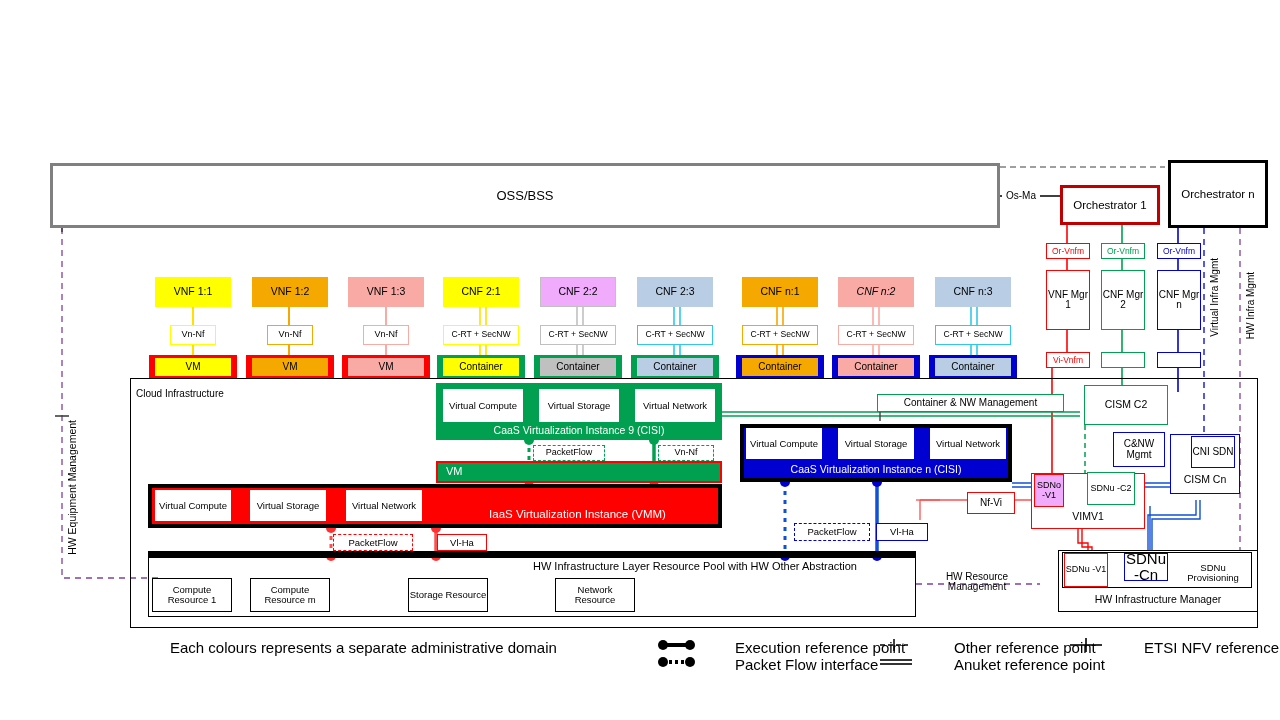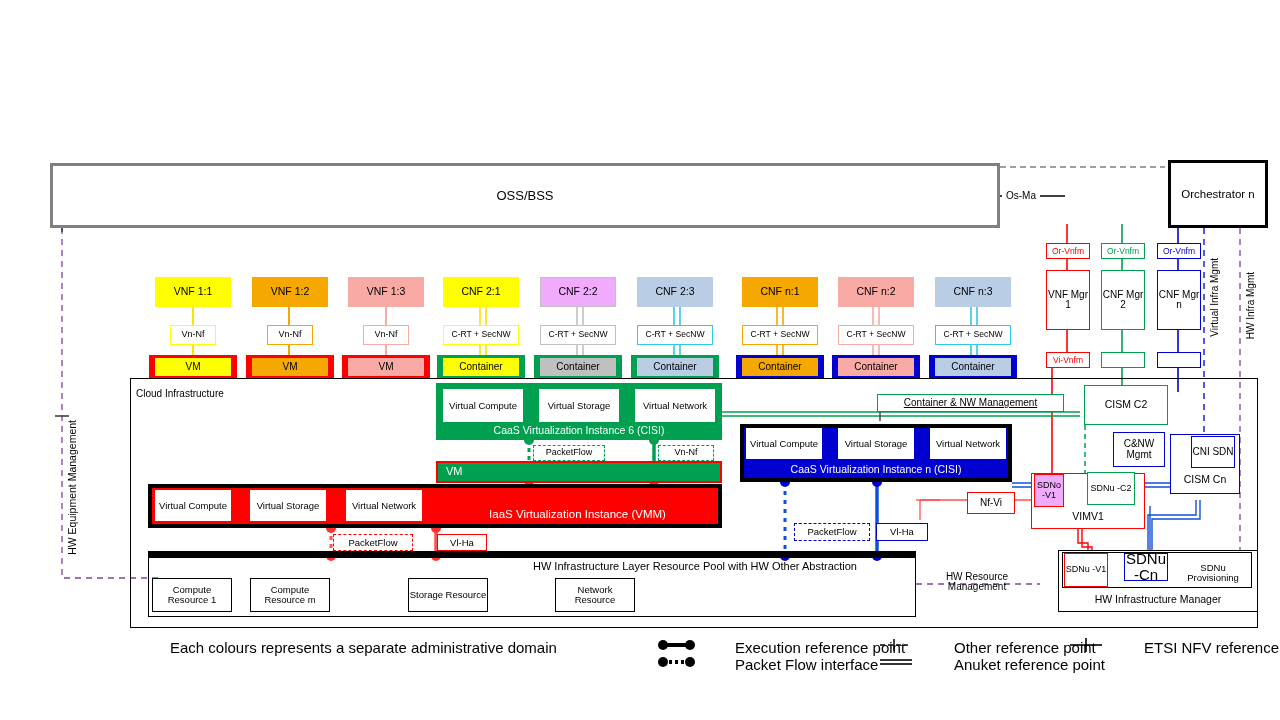--- a/index.html
+++ b/index.html
@@ -177,20 +177,23 @@
     <line x1="1086" y1="638" x2="1086" y2="652" stroke="#000" stroke-width="1.6"></line>
   </svg>
 
   <div class="box" style="left:50px;top:163px;width:950px;height:65px;border:3px solid #808080;background:#fff;font-size:13px;">
     <span>OSS/BSS</span>
   </div>
   <div class="lbl" style="left:1002px;top:187px;width:38px;height:16px;font-size:10px;">
     <span>Os-Ma</span>
   </div>
 
+  <div class="box" style="left:1060px;top:185px;width:100px;height:40px;border:3px solid #c00000;background:#fff;font-size:11.5px;">
+    <span>Orchestrator 1</span>
+  </div>
   <div class="box" style="left:1168px;top:160px;width:100px;height:68px;border:3px solid #000;background:#fff;font-size:11.5px;">
     <span>Orchestrator n</span>
   </div>
 
   <div class="box" style="left:1046px;top:243px;width:44px;height:16px;border:1.4px solid #ff0000;background:#fff;font-size:8.5px;color:#ff0000;">
     <span>Or-Vnfm</span>
   </div>
   <div class="box" style="left:1101px;top:243px;width:44px;height:16px;border:1.4px solid #00a050;background:#fff;font-size:8.5px;color:#00a050;">
     <span>Or-Vnfm</span>
   </div>
@@ -289,21 +292,21 @@
       <div class="box" style="left: 742px; top: 277px; width: 76px; height: 30px; background: rgb(245, 168, 0); border: 1px solid rgb(245, 168, 0); font-size: 10.5px;">
         <span>CNF n:1</span>
       </div>
       <div class="box" style="left: 742px; top: 325px; width: 76px; height: 20px; background: rgb(255, 255, 255); border: 1.2px solid rgb(245, 168, 0); font-size: 8.6px; color: rgb(0, 0, 0);">
         <span>C-RT + SecNW</span>
       </div>
       <div class="box" style="left: 736px; top: 355px; width: 88px; height: 23px; background: rgb(0, 0, 208);"></div>
       <div class="box" style="left: 742px; top: 358px; width: 76px; height: 18px; background: rgb(245, 168, 0); border: 1px solid rgb(245, 168, 0); font-size: 10px;">
         <span>Container</span>
       </div>
-      <div class="box" style="left: 838px; top: 277px; width: 76px; height: 30px; background: rgb(249, 170, 164); border: 1px solid rgb(249, 170, 164); font-size: 10.5px;">
+      <div class="box" style="left: 838px; top: 277px; width: 76px; height: 30px; background: rgb(249, 170, 164); border: 1px solid rgb(249, 170, 164); font-size: 10.5px; font-style: italic;">
         <span>CNF n:2</span>
       </div>
       <div class="box" style="left: 838px; top: 325px; width: 76px; height: 20px; background: rgb(255, 255, 255); border: 1.2px solid rgb(249, 170, 164); font-size: 8.6px; color: rgb(0, 0, 0);">
         <span>C-RT + SecNW</span>
       </div>
       <div class="box" style="left: 832px; top: 355px; width: 88px; height: 23px; background: rgb(0, 0, 208);"></div>
       <div class="box" style="left: 838px; top: 358px; width: 76px; height: 18px; background: rgb(249, 170, 164); border: 1px solid rgb(249, 170, 164); font-size: 10px;">
         <span>Container</span>
       </div>
       <div class="box" style="left: 935px; top: 277px; width: 76px; height: 30px; background: rgb(185, 205, 229); border: 1px solid rgb(185, 205, 229); font-size: 10.5px;">
@@ -327,21 +330,21 @@
   <div class="box" style="left:443px;top:389px;width:80px;height:33px;background:#fff;border:1px solid #fff;font-size:9.5px;">
     <span>Virtual Compute</span>
   </div>
   <div class="box" style="left:539px;top:389px;width:80px;height:33px;background:#fff;border:1px solid #fff;font-size:9.5px;">
     <span>Virtual Storage</span>
   </div>
   <div class="box" style="left:635px;top:389px;width:80px;height:33px;background:#fff;border:1px solid #fff;font-size:9.5px;">
     <span>Virtual Network</span>
   </div>
   <div class="box" style="left:438px;top:422px;width:282px;height:17px;background:transparent;color:#fff;font-size:10.5px;">
-    <span>CaaS Virtualization Instance 6 (CISI)</span>
+    <span>CaaS Virtualization Instance 9 (CISI)</span>
   </div>
 
   <div class="box" style="left:436px;top:461px;width:286px;height:22px;background:#00a050;border:2px solid #ff0000;justify-content:flex-start;padding-left:8px;color:#fff;font-size:11px;">
     <span>VM</span>
   </div>
   <div class="box" style="left:533px;top:445px;width:72px;height:16px;background:#fff;border:1.3px dashed #00a050;font-size:9px;">
     <span>PacketFlow</span>
   </div>
   <div class="box" style="left:658px;top:445px;width:56px;height:16px;background:#fff;border:1.3px dashed #00a050;font-size:9px;">
     <span>Vn-Nf</span>
@@ -402,21 +405,21 @@
   <div class="box" style="left:256px;top:573px;width:80px;height:34px;border:1.2px solid #000;background:transparent;z-index:-1;"></div>
   <div class="box" style="left:408px;top:578px;width:80px;height:34px;border:1.2px solid #000;background:#fff;font-size:9.5px;">
     <span>Storage Resource</span>
   </div>
   <div class="box" style="left:414px;top:573px;width:80px;height:34px;border:1.2px solid #000;background:transparent;z-index:-1;"></div>
   <div class="box" style="left:555px;top:578px;width:80px;height:34px;border:1.2px solid #000;background:#fff;font-size:9.5px;">
     <span>Network Resource</span>
   </div>
   <div class="box" style="left:561px;top:573px;width:80px;height:34px;border:1.2px solid #000;background:transparent;z-index:-1;"></div>
 
-  <div class="box" style="left:877px;top:394px;width:187px;height:18px;border:1.3px solid #00a050;background:#fff;font-size:10px;text-decoration:underline;">
+  <div class="box" style="left:877px;top:394px;width:187px;height:18px;border:1.3px solid #00a050;background:#fff;font-size:10px;">
     <span>Container &amp; NW Management</span>
   </div>
   <div class="box" style="left:1084px;top:385px;width:84px;height:40px;border:1.5px solid #00a050;background:#fff;font-size:10.5px;">
     <span>CISM C2</span>
   </div>
   <div class="box" style="left:1113px;top:432px;width:52px;height:35px;border:1.5px solid #0000d0;background:#fff;font-size:10px;">
     <span>C&amp;NW Mgmt</span>
   </div>
   <div class="box" style="left:1170px;top:434px;width:70px;height:60px;border:1.5px solid #0000d0;background:#fff;display:block;"></div>
   <div class="box" style="left:1191px;top:436px;width:44px;height:32px;border:1.3px solid #0000d0;background:#fff;font-size:10px;">

